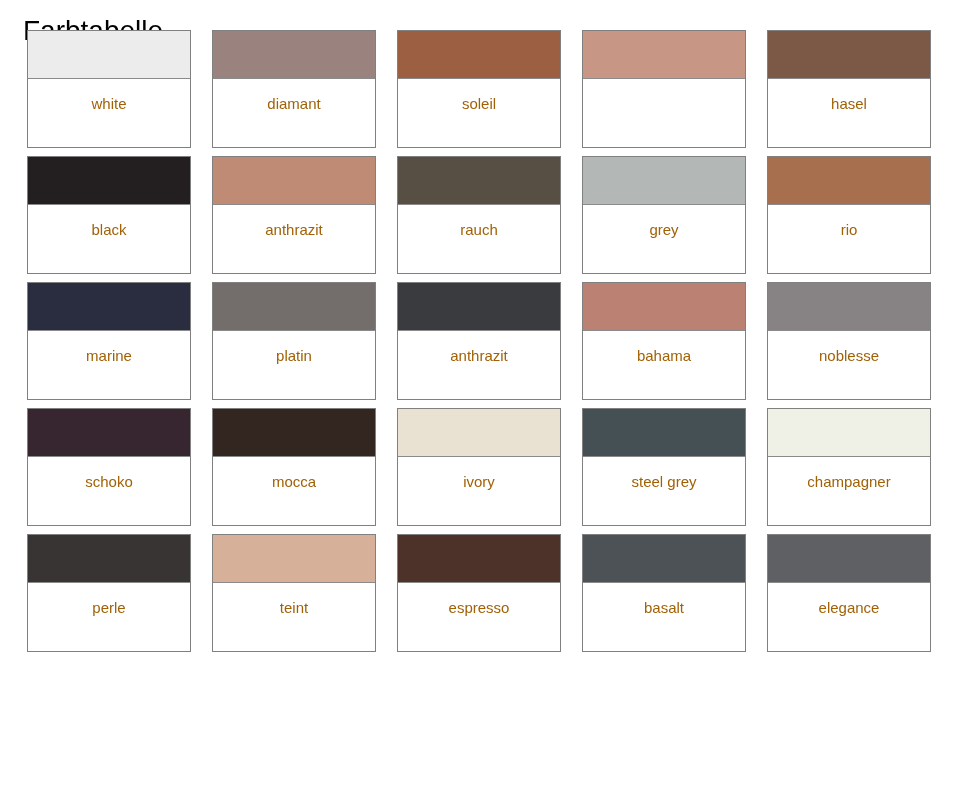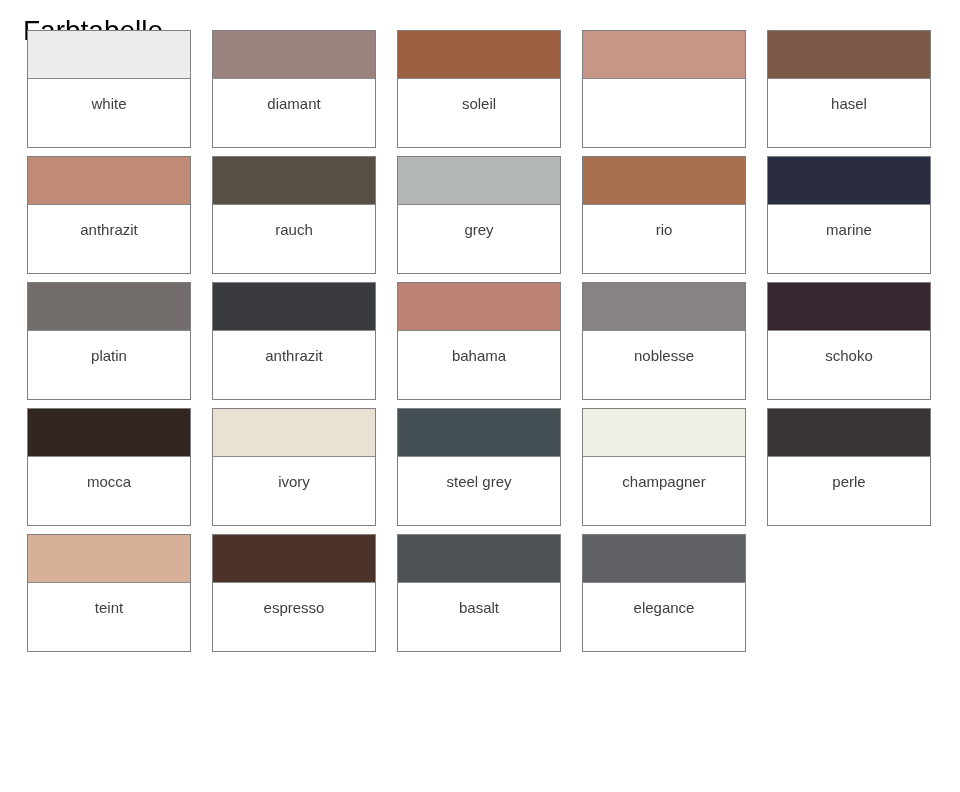--- a/index.html
+++ b/index.html
@@ -73,21 +73,21 @@
     align-items: flex-start;
     justify-content: center;
     padding-top: 16px;
     box-sizing: border-box;
   }
 
   .swatch-label {
     font-size: 15px;
     line-height: 17px;
     font-weight: 400;
-    color: #404040;
+    color: #a16207;
     text-align: center;
     white-space: nowrap;
   }
 </style>
 </head>
 <body>
 
 <div id="page">
 
   <h1 id="page-title">Farbtabelle</h1>
@@ -114,20 +114,26 @@
       <div class="swatch-card">
         <div class="swatch-color" style="background-color: rgb(199, 150, 132);"></div>
       </div>
       <div class="swatch-card">
         <div class="swatch-color" style="background-color: rgb(124, 89, 70);"></div>
         <div class="swatch-label-wrap">
           <span class="swatch-label">hasel</span>
         </div>
       </div>
       <div class="swatch-card">
+        <div class="swatch-color" style="background-color: rgb(35, 30, 31);"></div>
+        <div class="swatch-label-wrap">
+          <span class="swatch-label">black</span>
+        </div>
+      </div>
+      <div class="swatch-card">
         <div class="swatch-color" style="background-color: rgb(192, 139, 116);"></div>
         <div class="swatch-label-wrap">
           <span class="swatch-label">anthrazit</span>
         </div>
       </div>
       <div class="swatch-card">
         <div class="swatch-color" style="background-color: rgb(88, 79, 68);"></div>
         <div class="swatch-label-wrap">
           <span class="swatch-label">rauch</span>
         </div>

